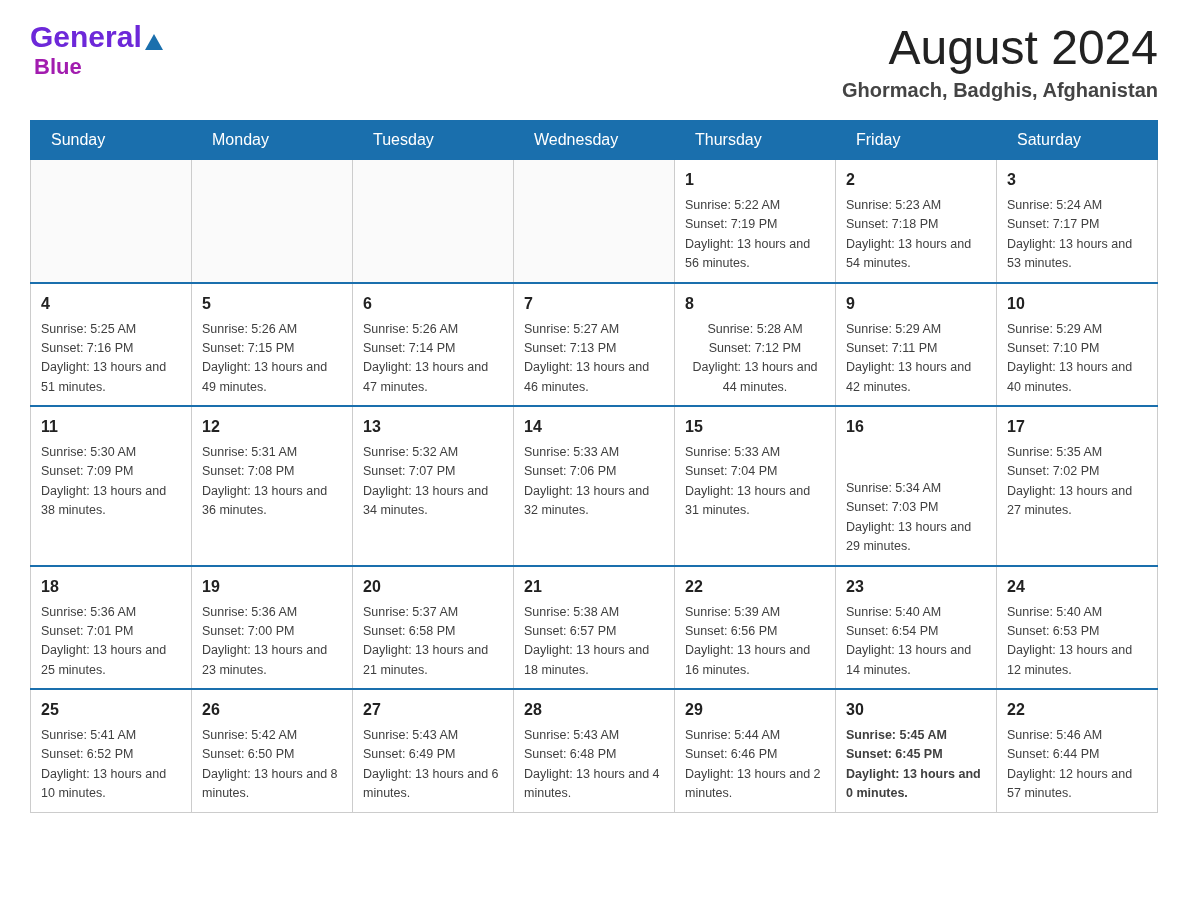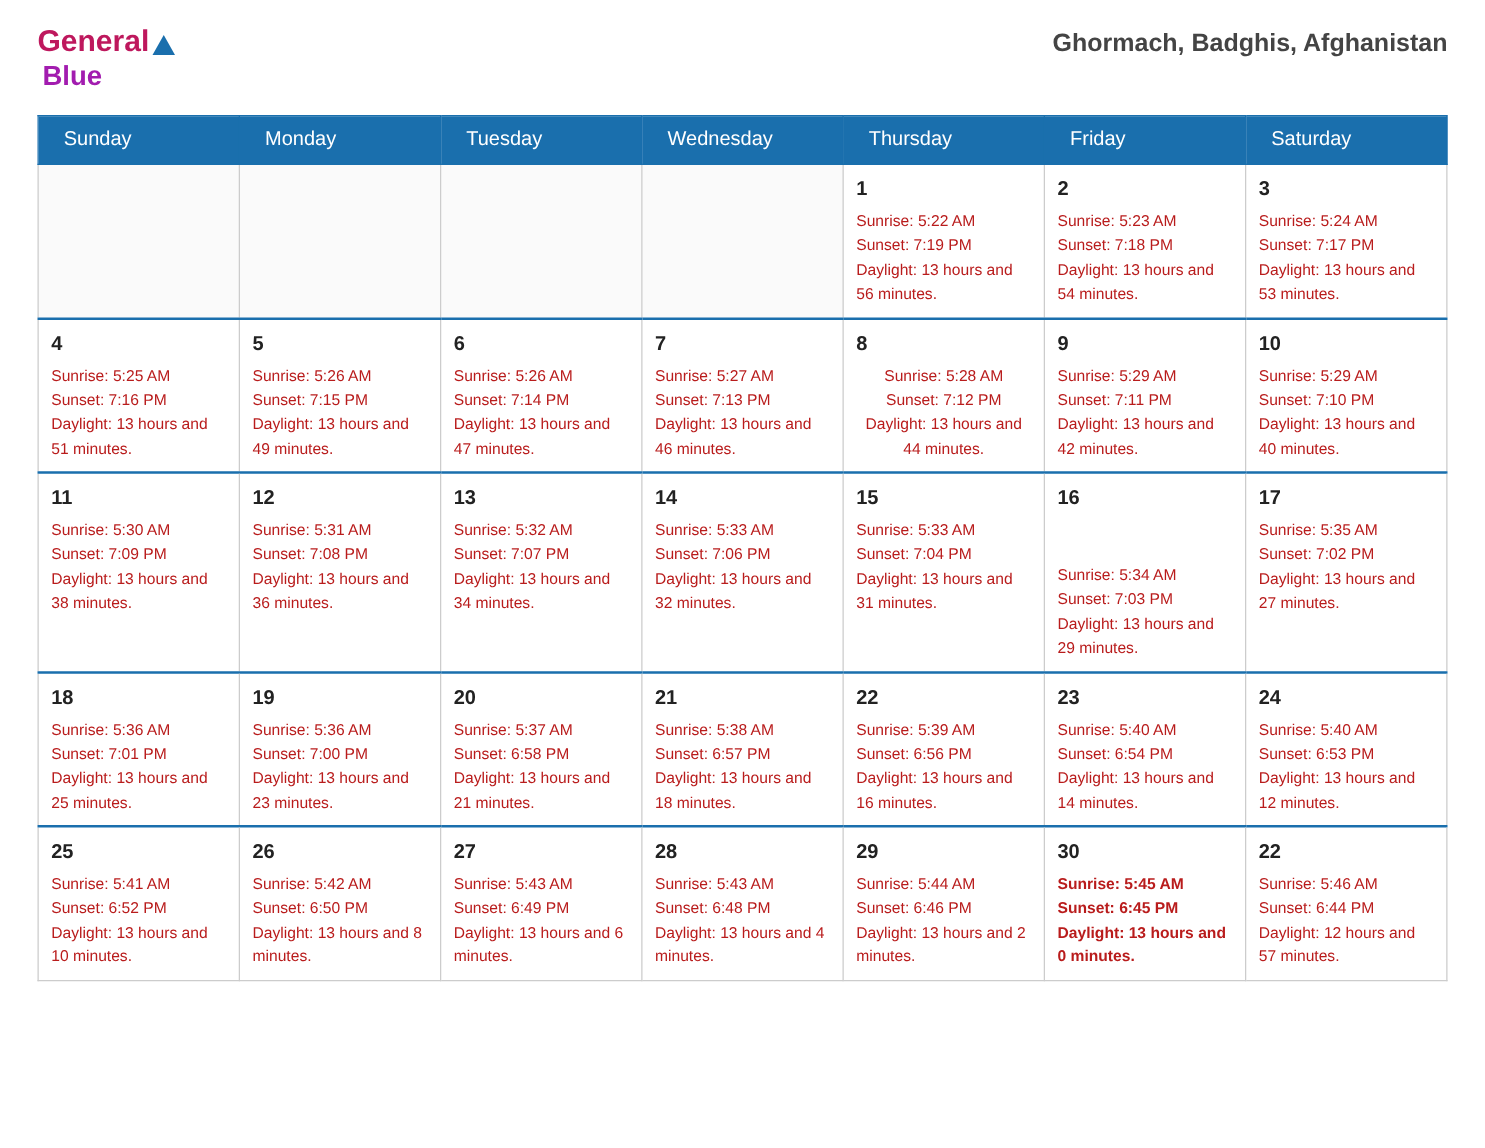--- a/index.html
+++ b/index.html
@@ -15,23 +15,23 @@
       justify-content: space-between;
       align-items: flex-start;
       margin-bottom: 18px;
     }
     .logo {
       display: flex;
       align-items: center;
       gap: 4px;
     }
     .logo-text-general {
-      font-size: 24px;
+      font-size: 30px;
       font-weight: bold;
-      color: #be185d;
+      color: #6d28d9;
     }
     .logo-text-blue {
       font-size: 22px;
       font-weight: bold;
       color: #a21caf;
     }
     .title-area {
       text-align: right;
     }
     .month-title {
@@ -70,21 +70,21 @@
       line-height: 1.5;
     }
     .day-number {
       font-size: 16px;
       font-weight: bold;
       color: #222;
       display: block;
       margin-bottom: 4px;
     }
     .day-info {
-      color: #b91c1c;
+      color: #404040;
       font-size: 12.5px;
       line-height: 1.55;
     }
     .empty-cell {
       background: #fafafa;
     }
     tr.week-row td {
       border-top: 2px solid #1a6fad;
     }
     tr.week-row:first-child td {
@@ -99,20 +99,21 @@
     <div>
       <span class="logo-text-general">General</span><span style="display:inline-block; vertical-align:middle; margin: 0 1px;">
         <svg width="22" height="22" viewBox="0 0 22 22" style="display:block;">
           <polygon points="11,2 20,18 2,18" fill="#1a6fad"></polygon>
         </svg>
       </span><br>
       <span class="logo-text-blue" style="margin-left:4px;">Blue</span>
     </div>
   </div>
   <div class="title-area">
+    <div class="month-title">August 2024</div>
     <div class="location-title">Ghormach, Badghis, Afghanistan</div>
   </div>
 </div>
 
 <table class="calendar-table">
   <thead>
     <tr>
 
     <th>Sunday</th>
         <th>Monday</th>

